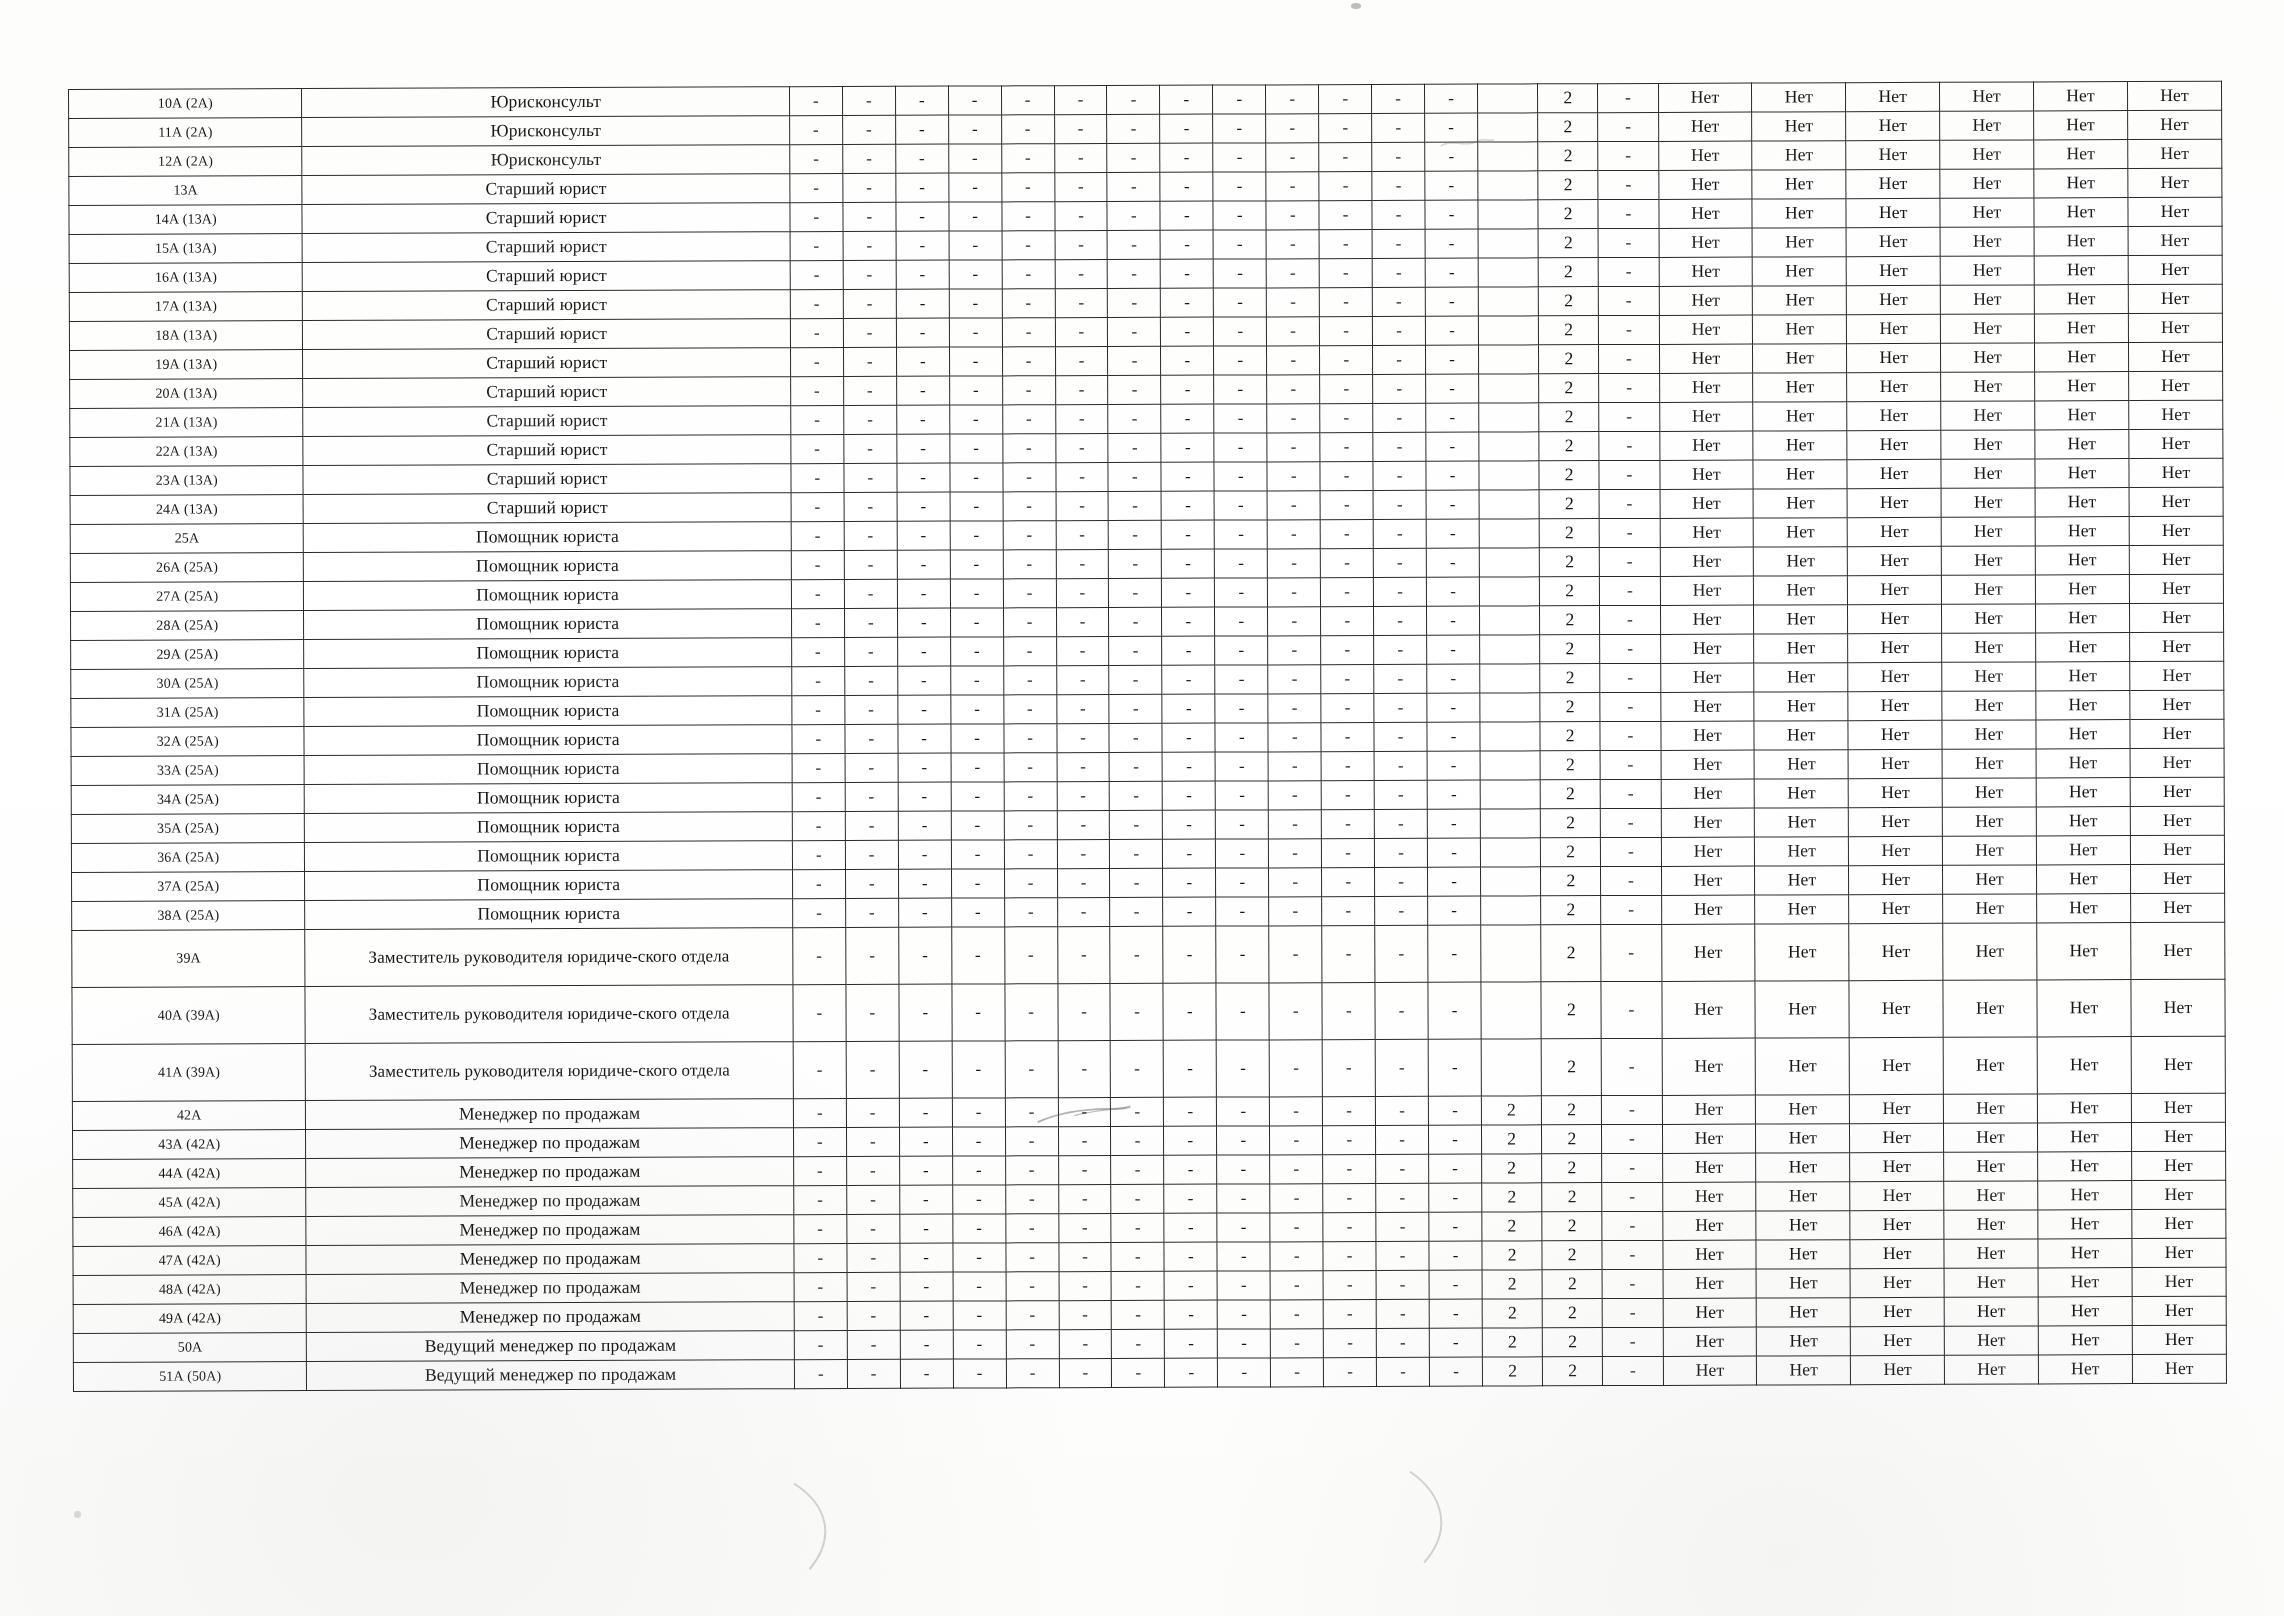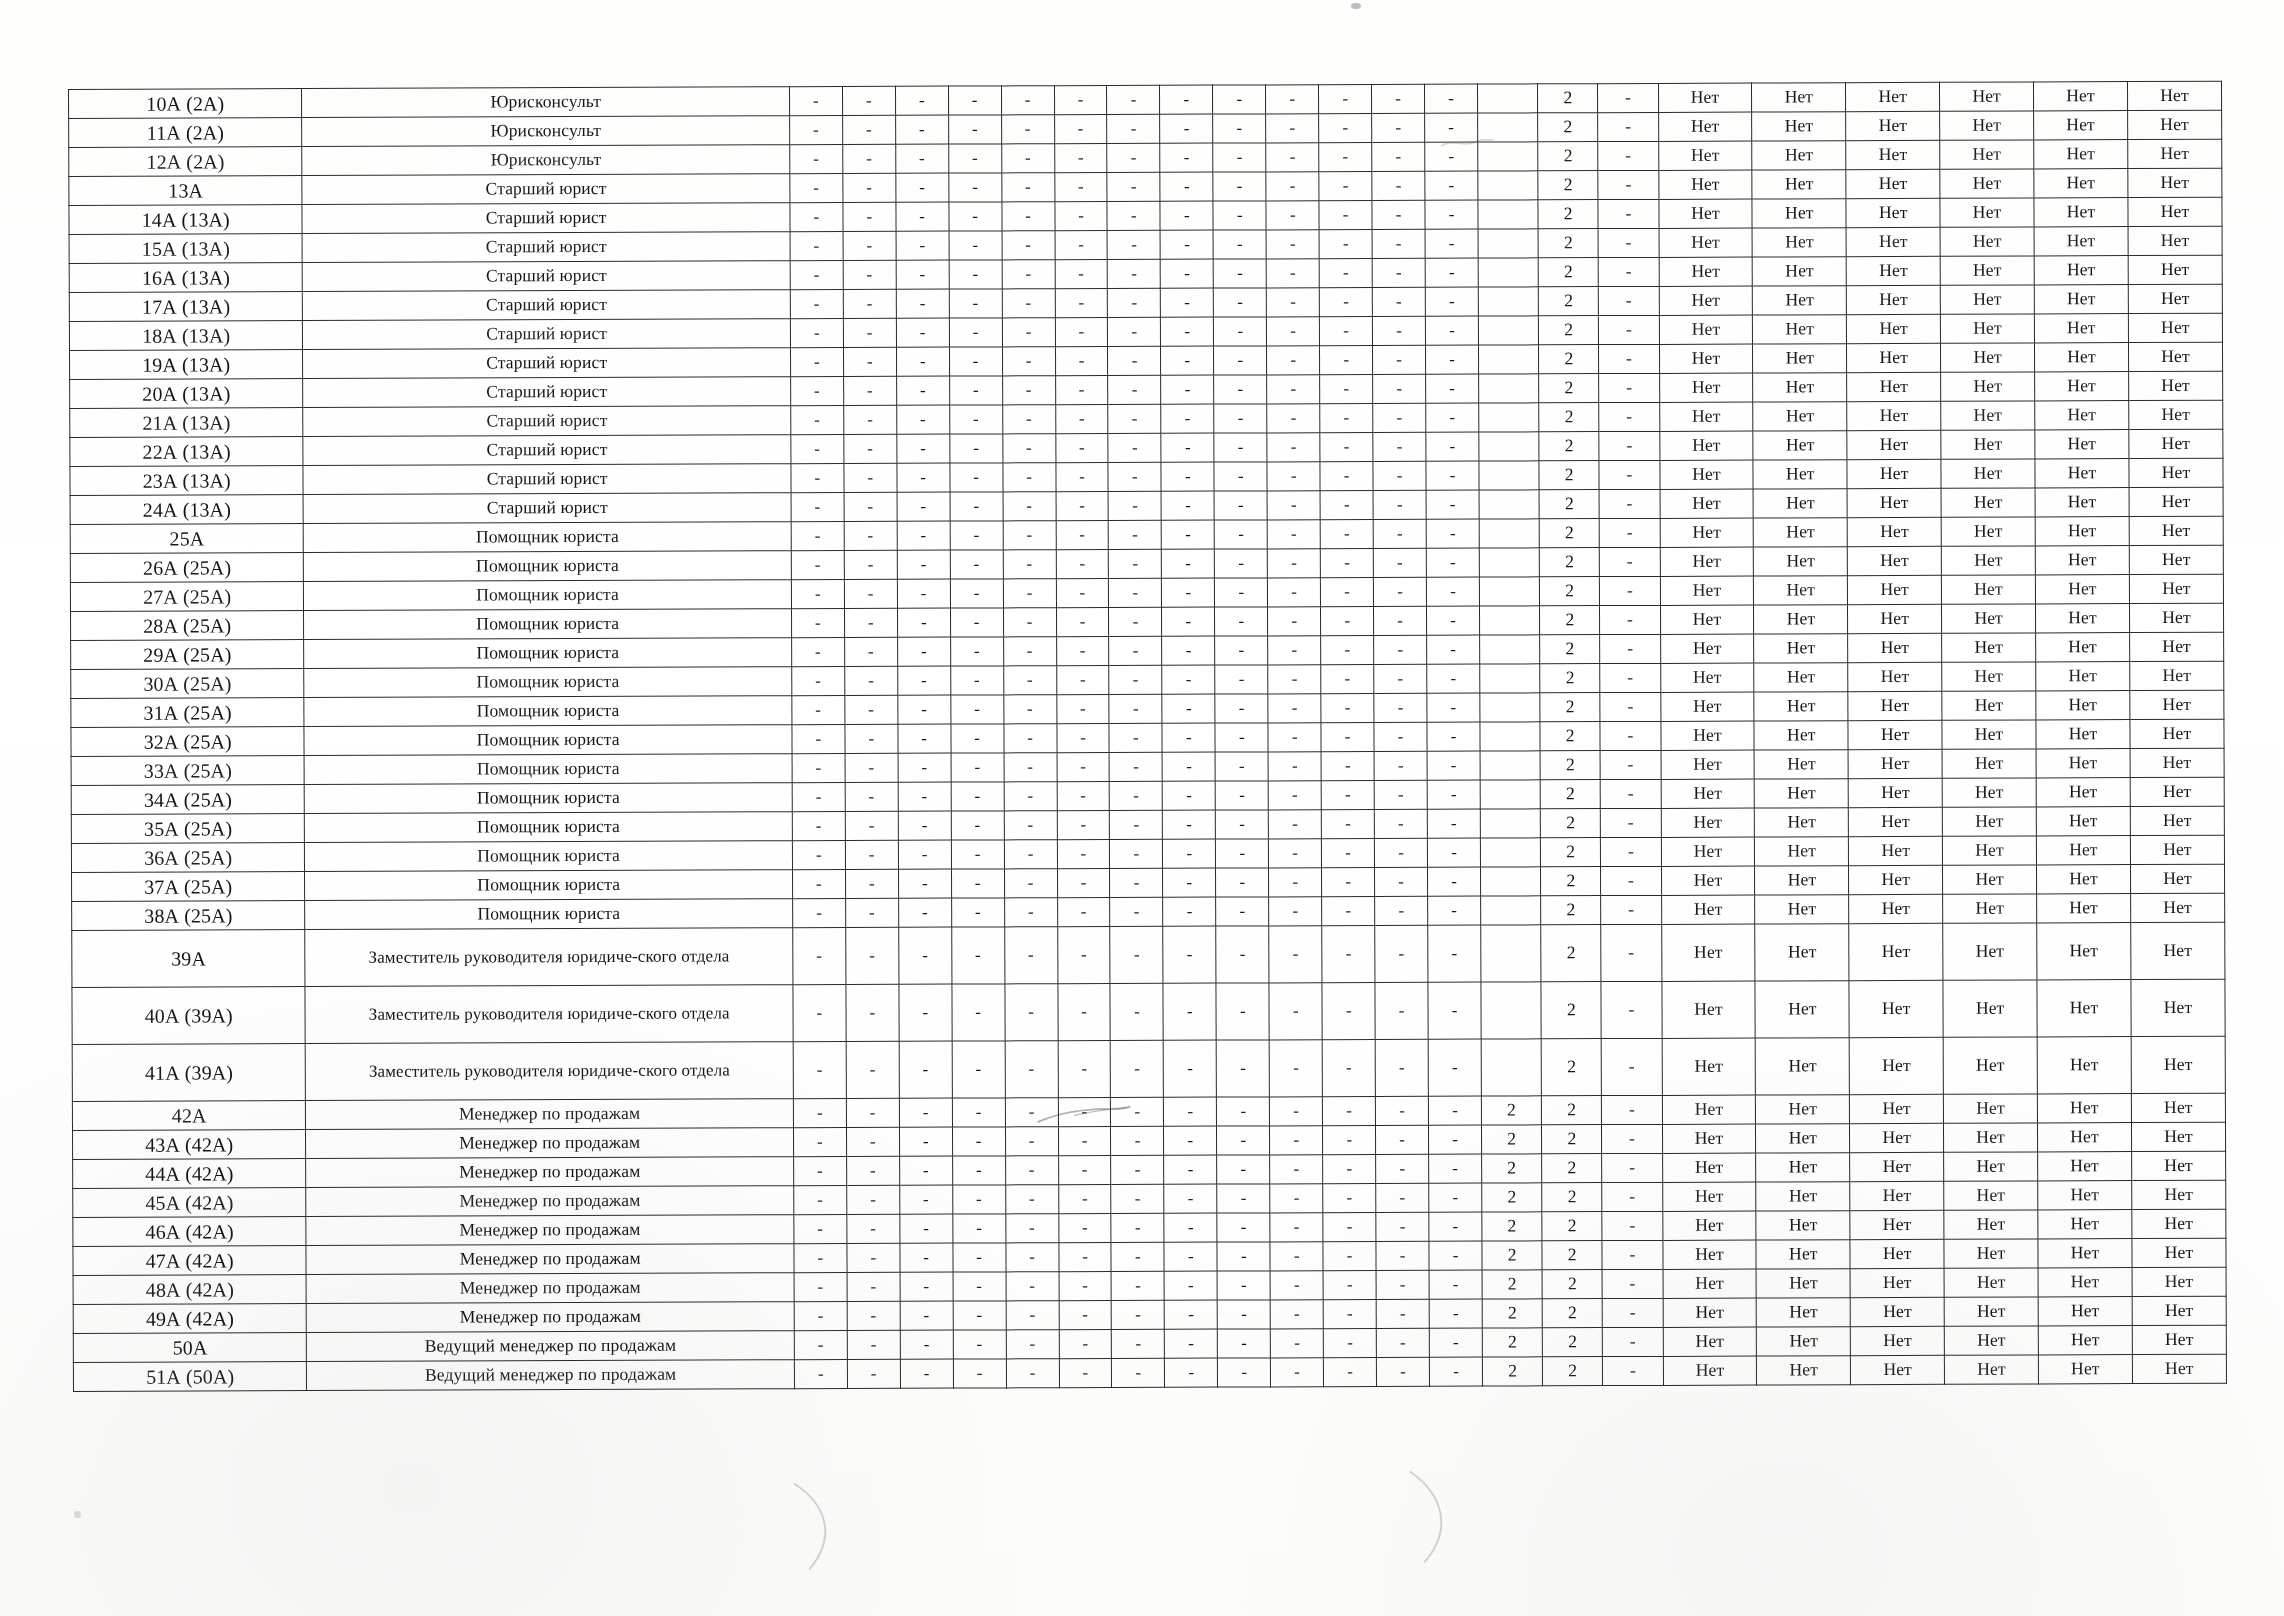--- a/index.html
+++ b/index.html
@@ -44,21 +44,21 @@
     padding: 0;
     text-align: center;
     vertical-align: middle;
     height: 28px;
     color: #171717;
     font-family: "Liberation Serif", serif;
     letter-spacing: 0.1px;
   }
   td.c-code {
     width: 193px;
-    font-size: 20px;
+    font-size: 14px;
   }
   td.c-title {
     width: 404px;
     font-size: 17.6px;
     padding: 0 3.9px;
   }
   td.c-title.two-line {
     line-height: 1.24;
     font-size: 17px;
   }

